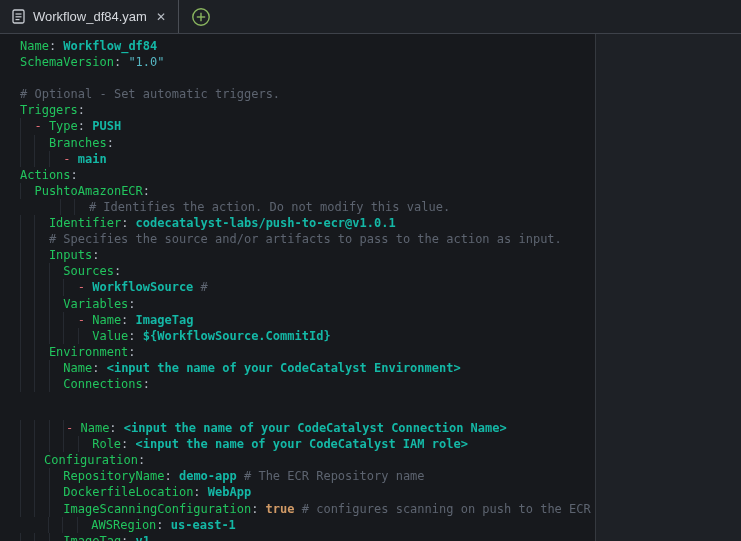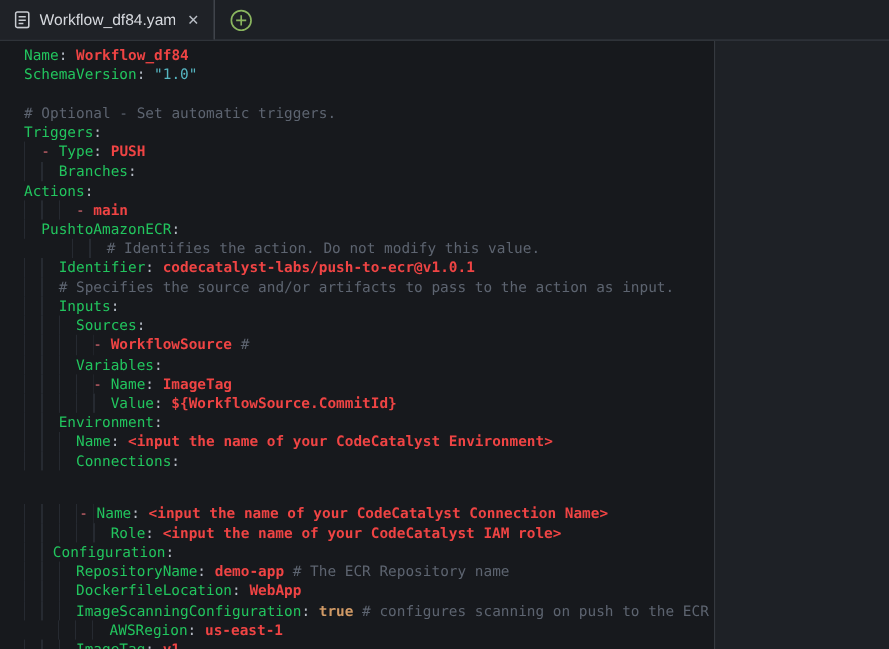--- a/index.html
+++ b/index.html
@@ -31,21 +31,21 @@
   #code { position:absolute; top:4px; left:0; right:146px; }
   .code-line { position:relative; height:16.1px; line-height:16.1px;
                font-family:"DejaVu Sans Mono", monospace; font-size:12px;
                white-space:pre; }
   .guides { position:absolute; left:20px; top:0; bottom:0;
             background:repeating-linear-gradient(to right,
               #262a31 0px, #262a31 1px, transparent 1px, transparent 14.44px); }
   .tk-key     { color:#22c55e; }
   .tk-dash    { color:#e06c75; }
   .tk-punc    { color:#b6bcc6; }
-  .tk-value   { color:#ef4444; font-weight:bold; }
+  .tk-value   { color:#14b8a6; font-weight:bold; }
   .tk-string  { color:#56b6c2; }
   .tk-comment { color:#5d6470; }
   .tk-bool    { color:#d19a66; font-weight:bold; }
 </style>
 </head>
 <body>
 
 <div class="app">
 
   <div class="tabbar">
@@ -74,22 +74,22 @@
     <div class="rpanel"></div>
     <div class="vdivider"></div>
     <div id="code">
         <div class="code-line" style="padding-left: 20px;"><span class="tk-key">Name</span><span class="tk-punc">:</span><span class="tk-value"> Workflow_df84</span></div>
         <div class="code-line" style="padding-left: 20px;"><span class="tk-key">SchemaVersion</span><span class="tk-punc">:</span><span class="tk-string"> "1.0"</span></div>
         <div class="code-line" style="padding-left: 20px;"></div>
         <div class="code-line" style="padding-left: 20px;"><span class="tk-comment"># Optional - Set automatic triggers.</span></div>
         <div class="code-line" style="padding-left: 20px;"><span class="tk-key">Triggers</span><span class="tk-punc">:</span></div>
         <div class="code-line" style="padding-left: 34.44px;"><span class="guides" style="width: 14.44px;"></span><span class="tk-dash">- </span><span class="tk-key">Type</span><span class="tk-punc">:</span><span class="tk-value"> PUSH</span></div>
         <div class="code-line" style="padding-left: 48.88px;"><span class="guides" style="width: 28.88px;"></span><span class="tk-key">Branches</span><span class="tk-punc">:</span></div>
+        <div class="code-line" style="padding-left: 63.32px;"><span class="guides" style="width: 43.32px;"></span><span class="tk-dash">- </span><span class="tk-value">main</span></div>
         <div class="code-line" style="padding-left: 20px;"><span class="tk-key">Actions</span><span class="tk-punc">:</span></div>
-        <div class="code-line" style="padding-left: 63.32px;"><span class="guides" style="width: 43.32px;"></span><span class="tk-dash">- </span><span class="tk-value">main</span></div>
         <div class="code-line" style="padding-left: 34.44px;"><span class="guides" style="width: 14.44px;"></span><span class="tk-key">PushtoAmazonECR</span><span class="tk-punc">:</span></div>
         <div class="code-line" style="padding-left: 48.88px; margin-left: 40px;"><span class="guides" style="width: 28.88px;"></span><span class="tk-comment"># Identifies the action. Do not modify this value.</span></div>
         <div class="code-line" style="padding-left: 48.88px;"><span class="guides" style="width: 28.88px;"></span><span class="tk-key">Identifier</span><span class="tk-punc">:</span><span class="tk-value"> codecatalyst-labs/push-to-ecr@v1.0.1</span></div>
         <div class="code-line" style="padding-left: 48.88px;"><span class="guides" style="width: 28.88px;"></span><span class="tk-comment"># Specifies the source and/or artifacts to pass to the action as input.</span></div>
         <div class="code-line" style="padding-left: 48.88px;"><span class="guides" style="width: 28.88px;"></span><span class="tk-key">Inputs</span><span class="tk-punc">:</span></div>
         <div class="code-line" style="padding-left: 63.32px;"><span class="guides" style="width: 43.32px;"></span><span class="tk-key">Sources</span><span class="tk-punc">:</span></div>
         <div class="code-line" style="padding-left: 77.76px;"><span class="guides" style="width: 57.76px;"></span><span class="tk-dash">- </span><span class="tk-value">WorkflowSource </span><span class="tk-comment">#</span></div>
         <div class="code-line" style="padding-left: 63.32px;"><span class="guides" style="width: 43.32px;"></span><span class="tk-key">Variables</span><span class="tk-punc">:</span></div>
         <div class="code-line" style="padding-left: 77.76px;"><span class="guides" style="width: 57.76px;"></span><span class="tk-dash">- </span><span class="tk-key">Name</span><span class="tk-punc">:</span><span class="tk-value"> ImageTag</span></div>
         <div class="code-line" style="padding-left: 92.2px;"><span class="guides" style="width: 72.2px;"></span><span class="tk-key">Value</span><span class="tk-punc">:</span><span class="tk-value"> ${WorkflowSource.CommitId}</span></div>

